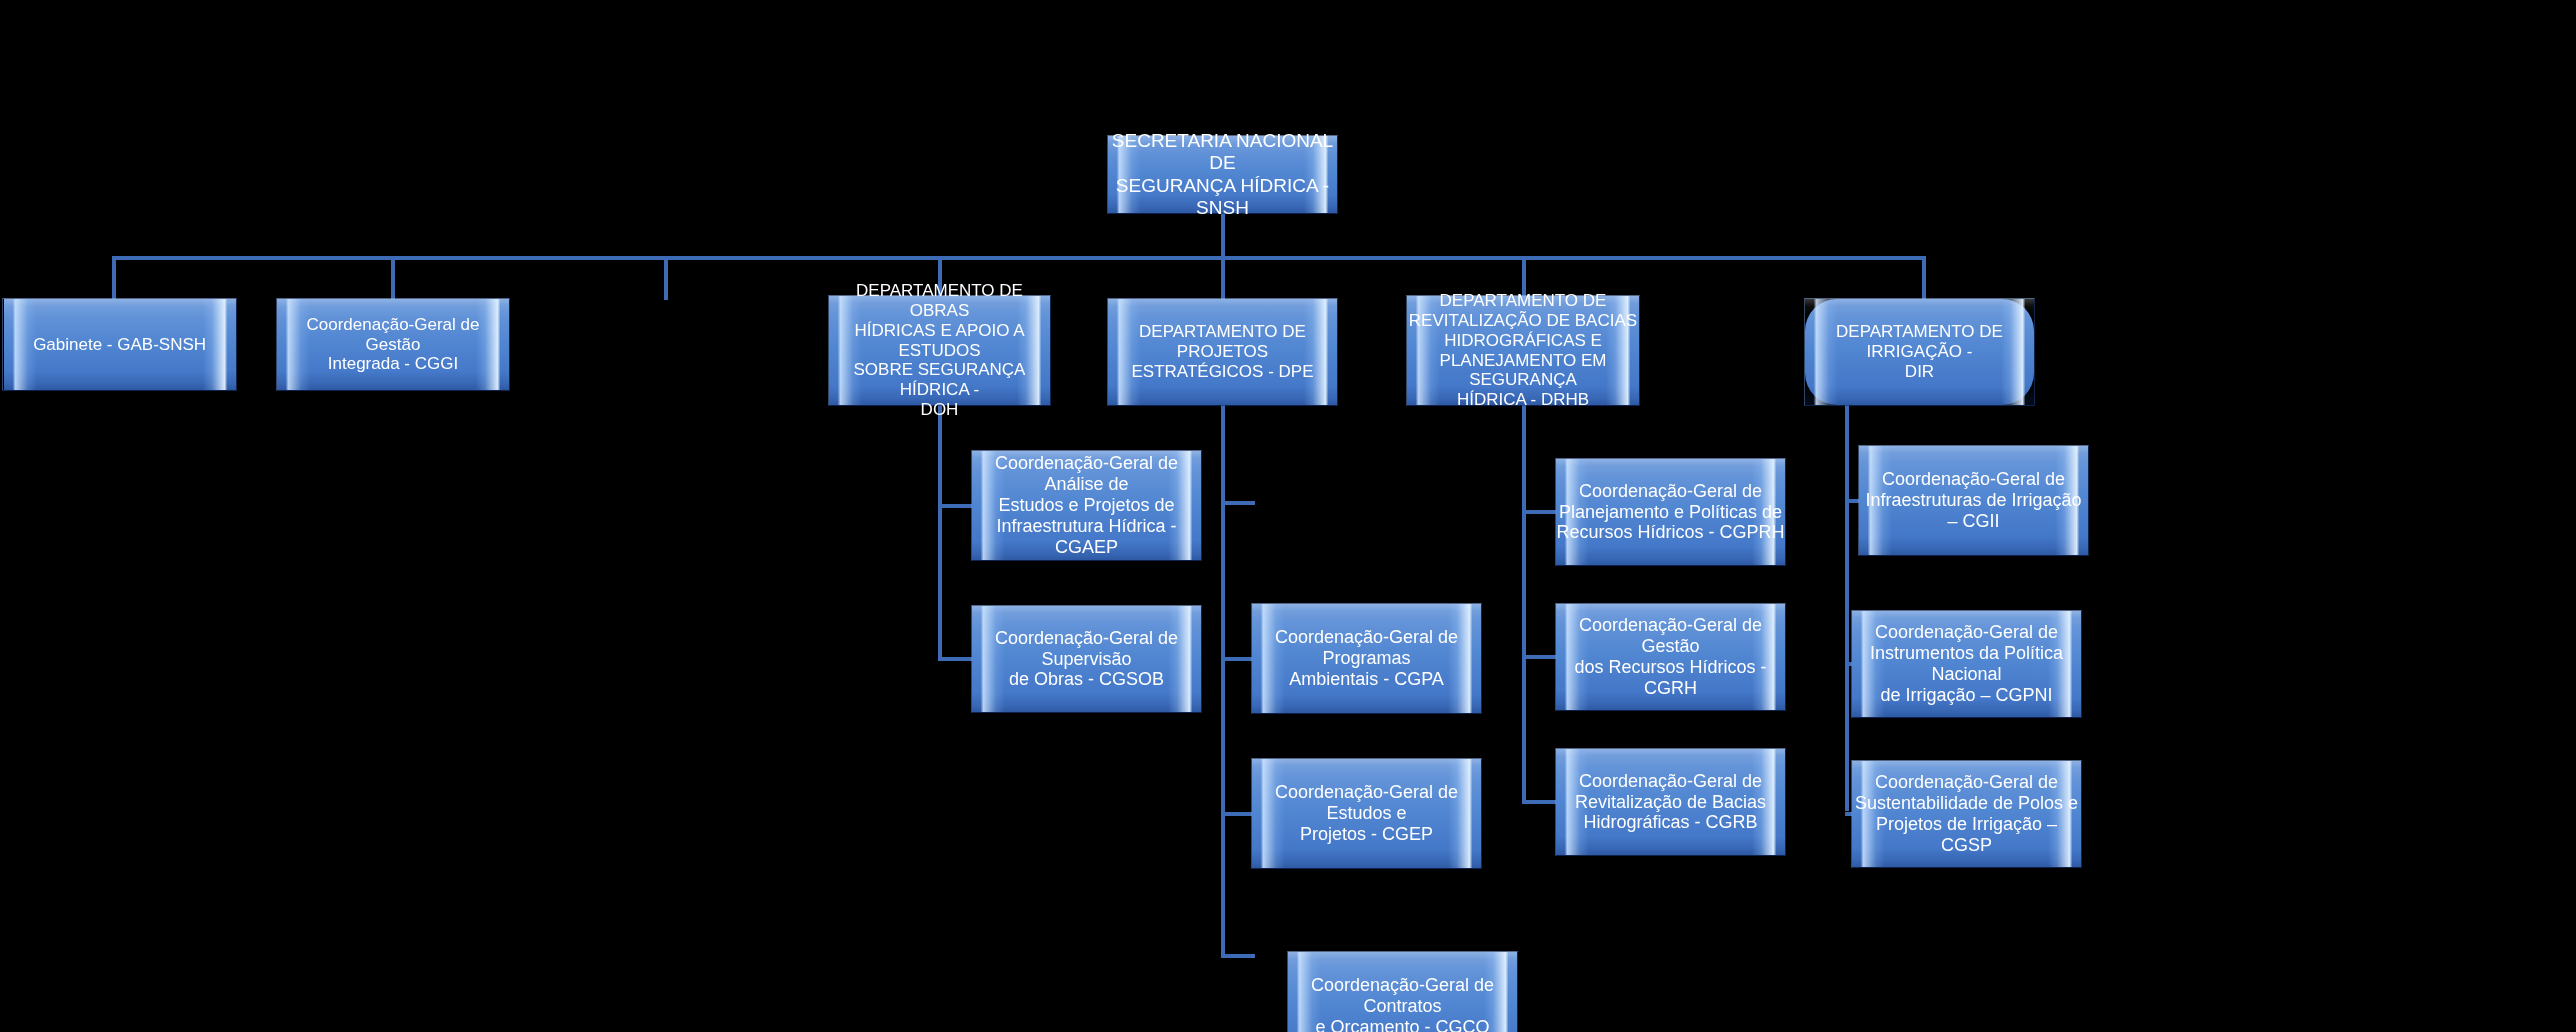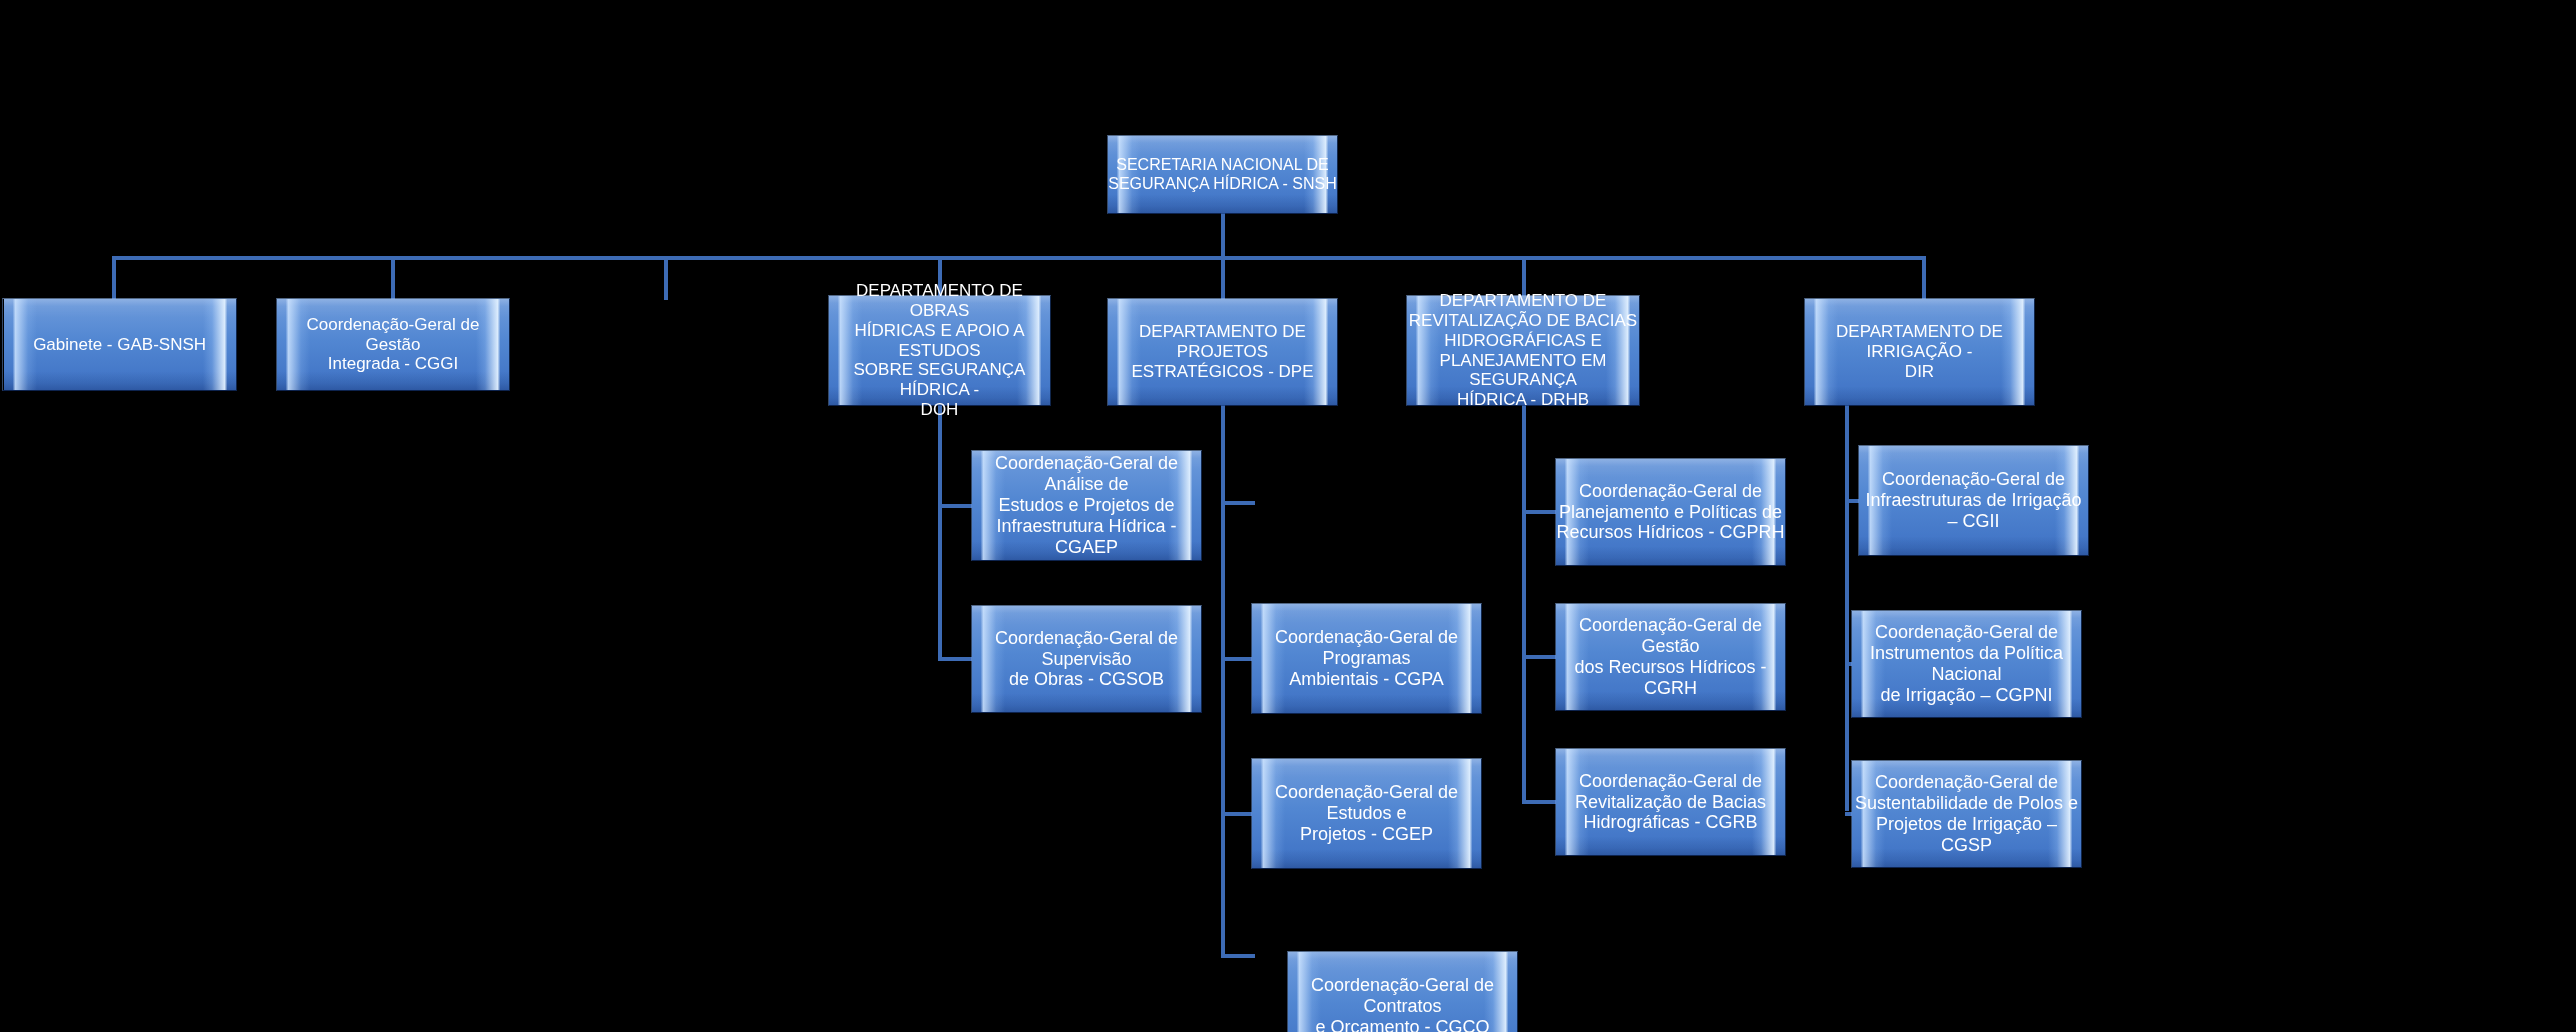--- a/index.html
+++ b/index.html
@@ -84,21 +84,21 @@
   }
   .node .label {
     position: relative;
     z-index: 2;
     white-space: pre-line;
     width: 132%;
     display: block;
   }
 
   
-  .lvl-root  { font-size: 16px; }
+  .lvl-root  { font-size: 19px; }
   .lvl-dept  { font-size: 17px; }
   .lvl-cg    { font-size: 18px; }
 </style>
 </head>
 <body>
 
 <div id="chart-canvas">
 
   <div class="conn v" style="left:1221px; top:213px; height:44px;"></div>
   <div class="conn h" style="left:112px; top:256px; width:1811px;"></div>
@@ -159,21 +159,21 @@
   </div>
 
   <div class="node lvl-dept" style="left:1407px; top:296px; width:232px; height:109px;">
     <span class="label">DEPARTAMENTO DE
 REVITALIZAÇÃO DE BACIAS
 HIDROGRÁFICAS E
 PLANEJAMENTO EM SEGURANÇA
 HÍDRICA - DRHB</span>
   </div>
 
-  <div class="node lvl-dept" style="left:1805px; top:299px; width:229px; height:106px;">
+  <div class="node lvl-dept" style="left:1805px; top:299px; width:229px; height:106px;border-radius:32px;">
     <span class="label">DEPARTAMENTO DE IRRIGAÇÃO -
 DIR</span>
   </div>
 
   <div class="node lvl-cg" style="left:972px; top:451px; width:229px; height:109px;">
     <span class="label">Coordenação-Geral de Análise de
 Estudos e Projetos de
 Infraestrutura Hídrica - CGAEP</span>
   </div>
 

